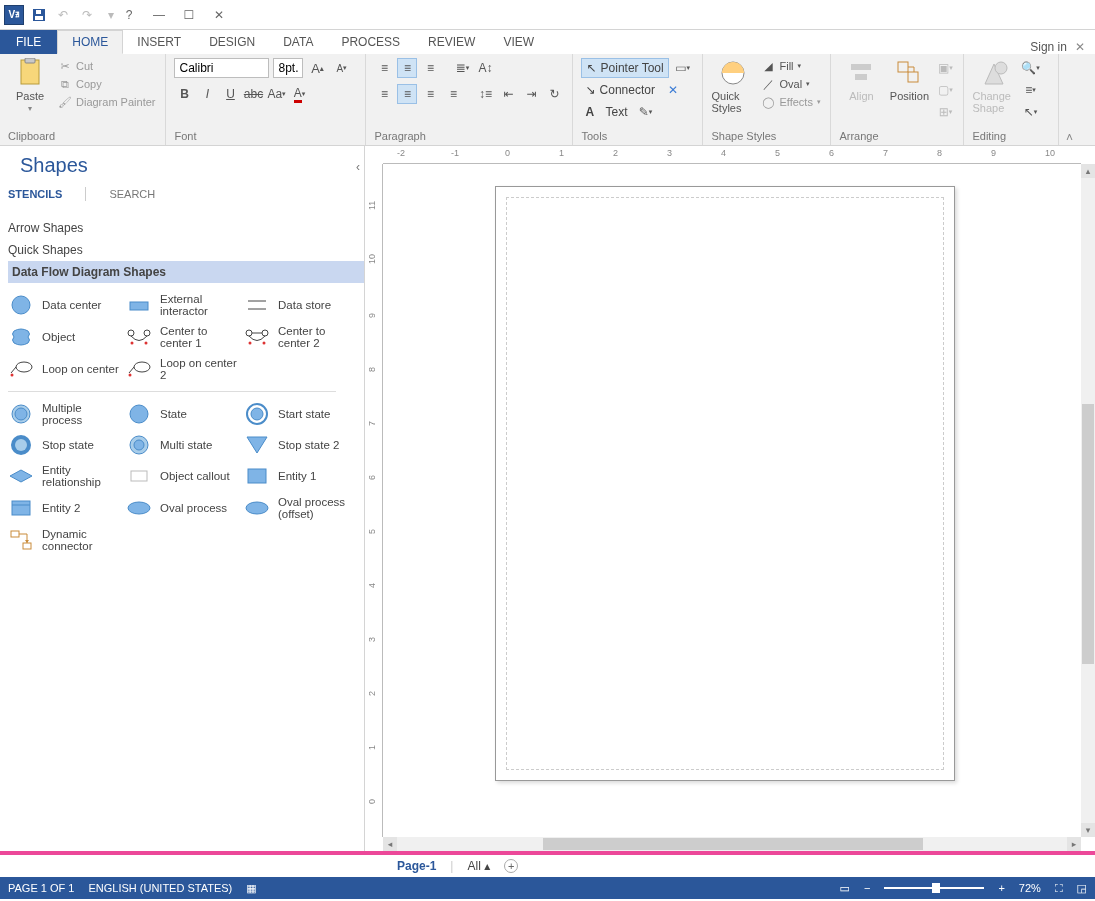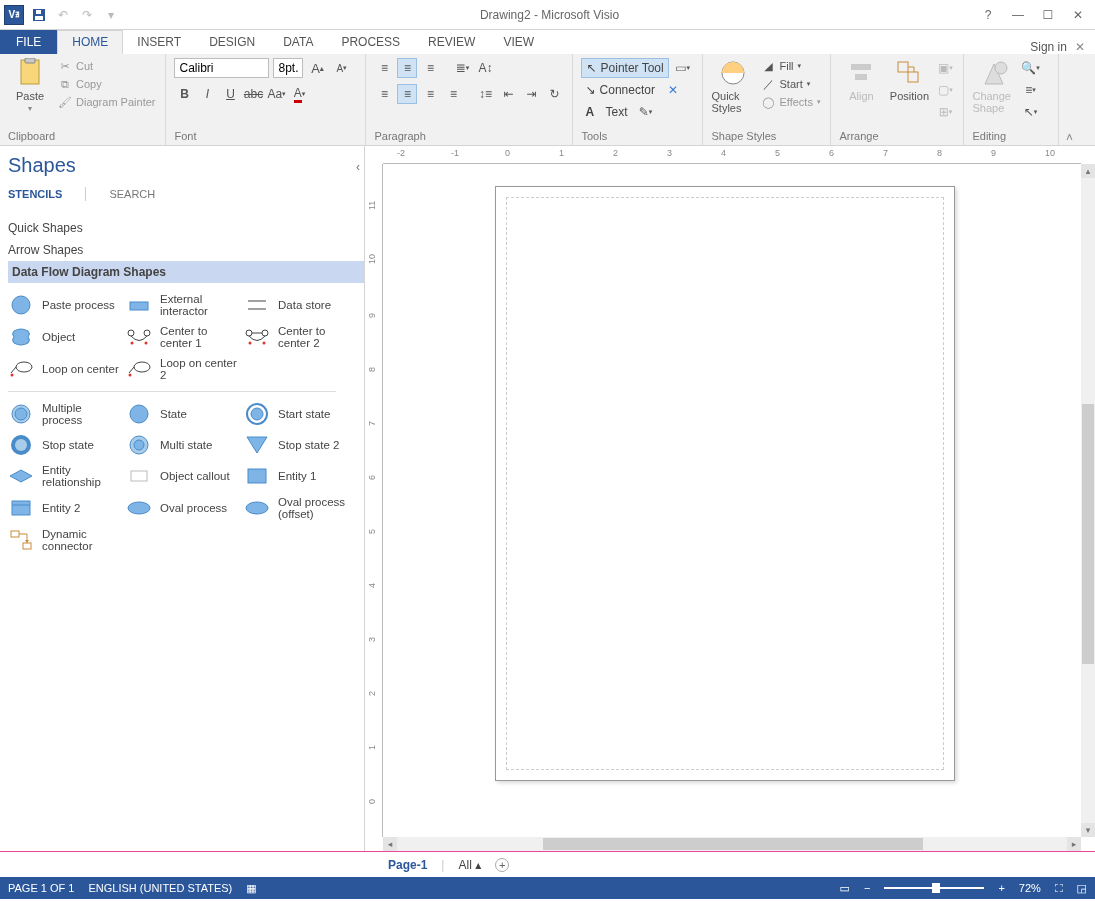--- a/index.html
+++ b/index.html
@@ -31,21 +31,21 @@
 .iconrow { display:flex; gap:3px; }
 .iconbtn { width:20px; height:20px; display:flex; align-items:center; justify-content:center; color:#555; cursor:pointer; font-size:12px;}
 .iconbtn.sel { background:#cfe3f5; border:1px solid #9ac0e6;}
 .toolbtn { display:flex; align-items:center; gap:4px; padding:2px 4px; font-size:12px; color:#444; cursor:pointer;}
 .toolbtn.sel { background:#cfe3f5; border:1px solid #9ac0e6;}
 .collapse-rib { width:20px; display:flex; align-items:flex-end; justify-content:center; color:#888; cursor:pointer;}
 .main { display:flex; height:705px; }
 .shapes-pane { width:365px; border-right:1px solid #d4d4d4; display:flex; flex-direction:column; padding:8px 0 0 8px; overflow:hidden;}
 .shapes-pane h2 { color:#2b579a; font-weight:normal; font-size:20px; margin-bottom:6px;}
 .shapes-pane .caret { position:absolute; right:4px; top:6px; color:#777; cursor:pointer;}
-.pane-header { position:relative; padding-right:12px;}
+.pane-header { position:relative; padding-right:12px;margin-left:12px;}
 .pane-tabs { display:flex; gap:23px; font-size:11px; color:#777; margin:4px 0 16px 0; align-items:center;}
 .pane-tabs .pt.active { color:#2b579a; font-weight:bold;}
 .pane-tabs .sep { width:1px; height:14px; background:#ccc;}
 .stencil-list div { padding:4px 0; font-size:12px; color:#444; cursor:pointer; display:flex; align-items:center; gap:8px;}
 .stencil-list .more::after { content:"▸"; font-size:10px; color:#888; margin-left:6px;}
 .stencil-list .sel { background:#c9d7f0; padding-left:4px; font-weight:bold;}
 .shape-grid { display:grid; grid-template-columns: repeat(3, 1fr); gap:4px 6px; padding:8px 8px 0 0; }
 .shape-grid .hr { grid-column:1 / -1; height:1px; background:#ddd; margin:4px 20px 4px 0;}
 .shape { display:flex; align-items:center; gap:8px; font-size:11.5px; color:#444; padding:2px 0; cursor:pointer;}
 .shape .sic { width:26px; height:22px; display:flex; align-items:center; justify-content:center; flex-shrink:0;}
@@ -55,21 +55,21 @@
 .ruler-v { position:absolute; top:18px; left:0; width:18px; bottom:14px; border-right:1px solid #bbb; background:#fff; font-size:9px; color:#888;}
 .ruler-v span { position:absolute; left:2px; transform:rotate(-90deg); transform-origin:left top;}
 .page { position:absolute; left:130px; top:40px; width:460px; height:595px; background:#fff; border:1px solid #999; box-shadow:2px 2px 4px rgba(0,0,0,.15);}
 .page::before { content:""; position:absolute; inset:10px; border:1px dashed #ccc;}
 .scroll-h { position:absolute; bottom:0; left:18px; right:14px; height:14px; background:#f0f0f0;}
 .scroll-h .thumb { position:absolute; left:160px; width:380px; top:1px; bottom:1px; background:#cdcdcd;}
 .scroll-h .arr { position:absolute; top:0; width:14px; height:14px; background:#e4e4e4; color:#777; display:flex; align-items:center; justify-content:center; font-size:9px;}
 .scroll-v { position:absolute; top:18px; right:0; width:14px; bottom:14px; background:#f0f0f0;}
 .scroll-v .thumb { position:absolute; top:240px; height:260px; left:1px; right:1px; background:#cdcdcd;}
 .scroll-v .arr { position:absolute; left:0; width:14px; height:14px; background:#e4e4e4; color:#777; display:flex; align-items:center; justify-content:center; font-size:9px;}
-.pagetabs { height:26px; border-top:1px solid #ec4899; display:flex; align-items:center; gap:14px; padding-left:9px; font-size:12px;}
+.pagetabs { height:26px; border-top:4px solid #ec4899; display:flex; align-items:center; gap:14px; padding-left:18px; font-size:12px;}
 .pagetabs .ptab.active { color:#2b579a; font-weight:bold;}
 .pagetabs .add { width:14px;height:14px;border:1px solid #aaa;border-radius:50%;display:flex;align-items:center;justify-content:center;font-size:11px;color:#666;}
 .statusbar { height:22px; background:#2b579a; color:#fff; display:flex; align-items:center; font-size:11px; padding:0 8px; gap:14px;}
 .statusbar .spacer { flex:1;}
 .zoomslider { width:100px; height:2px; background:#fff; position:relative; }
 .zoomslider .knob { position:absolute; left:48px; top:-4px; width:8px;height:10px;background:#fff;}
 svg { display:block; }
 .dim { color:#bbb;}
 </style>
 </head>
@@ -85,21 +85,20 @@
         <svg width="14" height="14">
           <rect x="1" y="1" width="12" height="12" fill="#2b579a"></rect>
           <rect x="3" y="8" width="8" height="4" fill="#fff"></rect>
           <rect x="4" y="2" width="5" height="4" fill="#fff"></rect>
         </svg>
       </div>
     <div class="winbtn dim">↶</div>
     <div class="winbtn dim">↷</div>
     <div class="winbtn dim">▾</div>
   </div>
-  <div class="title">Drawing2 - Microsoft Visio</div>
   <div class="wincontrols">
     <div class="winbtn">?</div>
     <div class="winbtn">—</div>
     <div class="winbtn">☐</div>
     <div class="winbtn">✕</div>
   </div>
 </div>
 
 <div class="ribbon-tabs">
   <div class="file">FILE</div>
@@ -236,21 +235,21 @@
         <span>Quick Styles</span>
       </div>
       <div class="smallstack">
         <div class="smallbtn" style="color:#555">
             <span class="ic">◢</span>
             <span>Fill</span>
             <span style="font-size:7px">▾</span>
           </div>
         <div class="smallbtn" style="color:#555">
             <span class="ic">／</span>
-            <span>Start</span>
+            <span>Oval</span>
             <span style="font-size:7px">▾</span>
           </div>
         <div class="smallbtn" style="color:#999">
             <span class="ic">◯</span>
             <span>Effects</span>
             <span style="font-size:7px">▾</span>
           </div>
       </div>
     </div>
     <div class="label">Shape Styles</div>
@@ -308,34 +307,34 @@
     <div class="pane-header">
       <h2>Shapes</h2>
       <div class="caret">‹</div>
     </div>
     <div class="pane-tabs">
       <span class="pt active">STENCILS</span>
       <span class="sep"></span>
       <span class="pt">SEARCH</span>
     </div>
     <div class="stencil-list">
+      <div>Arrow Shapes</div>
       <div>Quick Shapes</div>
-      <div>Arrow Shapes</div>
       <div class="sel">
           <b>Data Flow Diagram Shapes</b>
         </div>
     </div>
     <div class="shape-grid">
       <div class="shape">
           <span class="sic">
             <svg width="24" height="20">
               <circle cx="12" cy="10" r="9" fill="#7fb4e6" stroke="#4a8cc9"></circle>
             </svg>
           </span>
-          <span>Paste process</span>
+          <span>Data center</span>
         </div>
       <div class="shape">
           <span class="sic">
             <svg width="24" height="20">
               <rect x="3" y="7" width="18" height="8" fill="#7fb4e6" stroke="#4a8cc9"></rect>
             </svg>
           </span>
           <span>External interactor</span>
         </div>
       <div class="shape">

